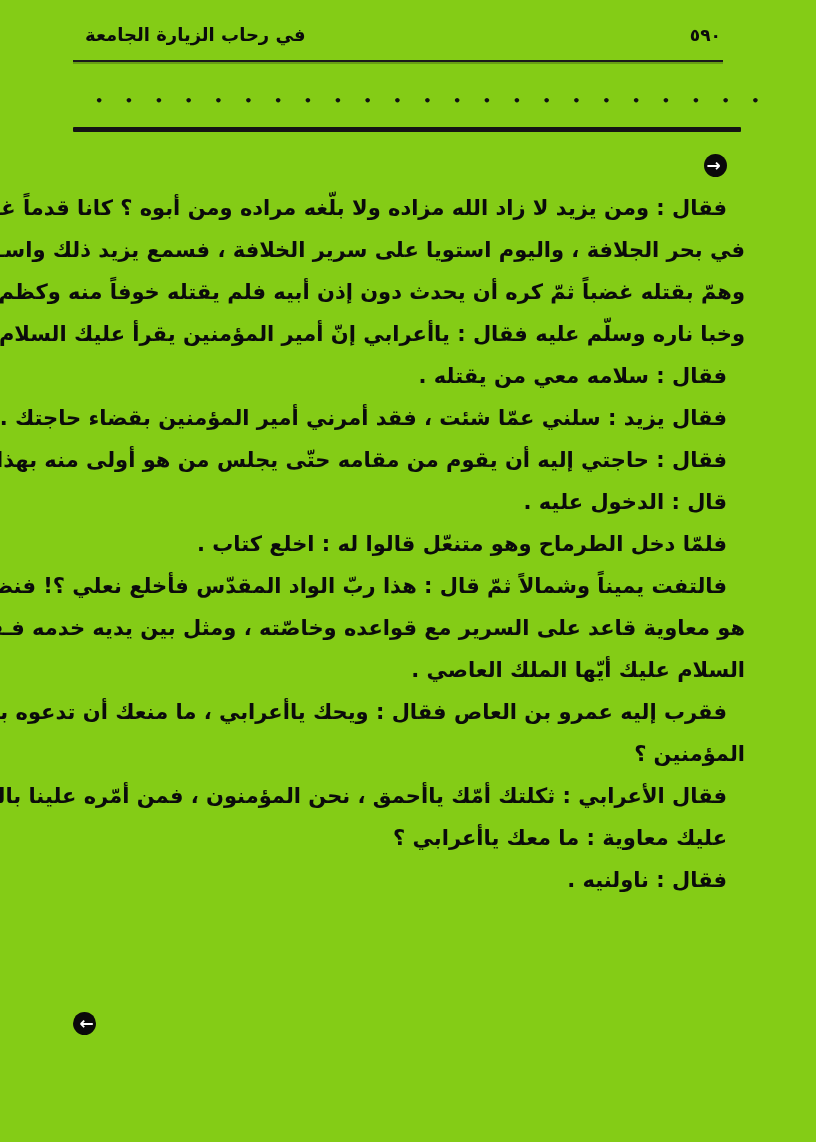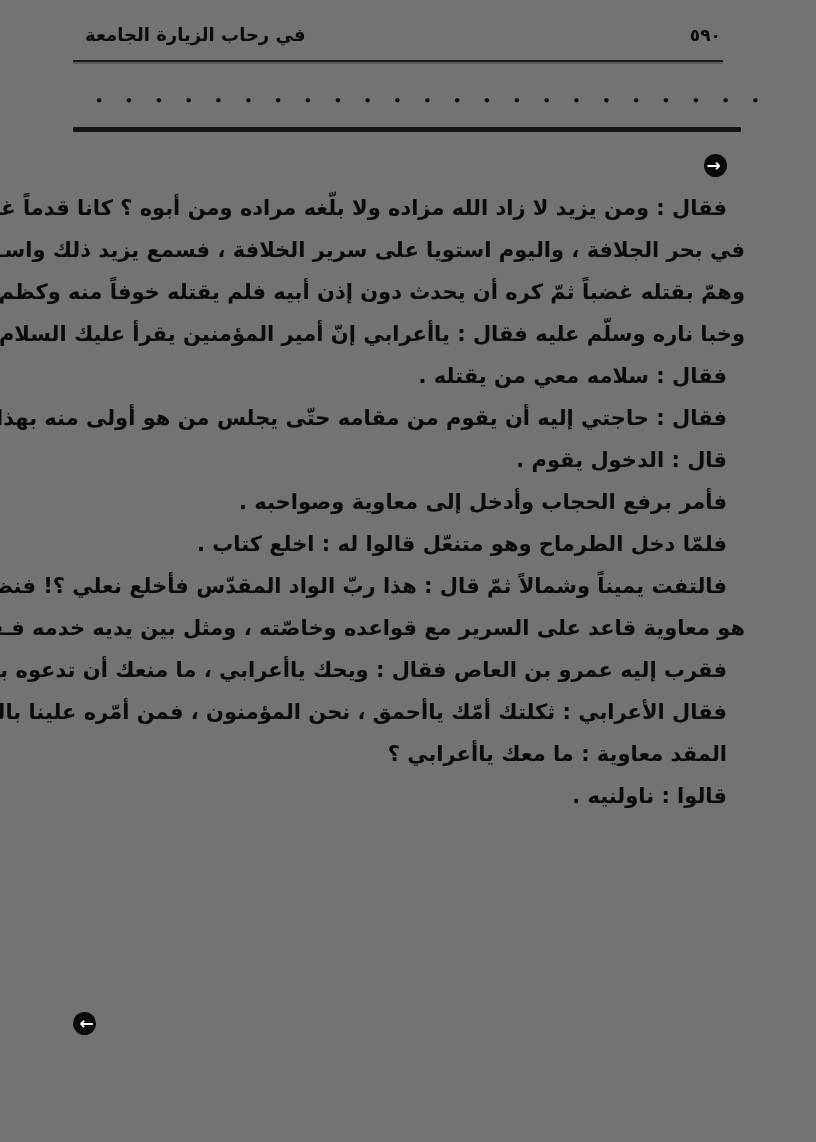--- a/index.html
+++ b/index.html
@@ -1,21 +1,21 @@
 <!DOCTYPE html>
 <html lang="ar"><head>
 <meta charset="utf-8">
 <style>
   html, body { margin: 0; padding: 0; background: #e8e8e8; }
   .page {
     position: relative;
     width: 816px;
     height: 1142px;
     margin: 0 auto;
-    background: #737373;
+    background: #84cc16;
     overflow: hidden;
     font-family: "DejaVu Sans", sans-serif;
     color: #0b0b0b;
   }
 
   
   .header-row {
     position: absolute;
     top: 24px; left: 73px; right: 75px;
     display: flex;
@@ -124,30 +124,32 @@
   <div class="body-text">
 
     <div class="line ind">
       <span class="cmarker top"><span class="arrow">→</span></span>
     </div>
     <div class="line ind">فقال : ومن يزيد لا زاد الله مزاده ولا بلّغه مراده ومن أبوه ؟ كانا قدماً غائصين</div>
     <div class="line">في بحر الجلافة ، واليوم استويا على سرير الخلافة ، فسمع يزيد ذلك واسـتشاط</div>
     <div class="line">وهمّ بقتله غضباً ثمّ كره أن يحدث دون إذن أبيه فلم يقتله خوفاً منه وكظم غيظه</div>
     <div class="line">وخبا ناره وسلّم عليه فقال : ياأعرابي إنّ أمير المؤمنين يقرأ عليك السلام .</div>
     <div class="line ind">فقال : سلامه معي من يقتله .</div>
+    <div class="line ind">فقال يزيد : سلني عمّا شئت ، فقد أمرني أمير المؤمنين بقضاء حاجتك .</div>
     <div class="line ind">فقال : حاجتي إليه أن يقوم من مقامه حتّى يجلس من هو أولى منه بهذا الأمر !!</div>
-    <div class="line ind">قال : الدخول يقوم .</div>
-    <div class="line ind">فأمر برفع الحجاب وأدخل إلى معاوية وصواحبه .</div>
+    <div class="line ind">قال : الدخول عليه .</div>
     <div class="line ind">فلمّا دخل الطرماح وهو متنعّل قالوا له : اخلع كتاب .</div>
     <div class="line ind">فالتفت يميناً وشمالاً ثمّ قال : هذا ربّ الواد المقدّس فأخلع نعلي ؟! فنظر فإذا</div>
     <div class="line">هو معاوية قاعد على السرير مع قواعده وخاصّته ، ومثل بين يديه خدمه فـقال :</div>
+    <div class="line">السلام عليك أيّها الملك العاصي .</div>
     <div class="line ind">فقرب إليه عمرو بن العاص فقال : ويحك ياأعرابي ، ما منعك أن تدعوه بأمير</div>
+    <div class="line">المؤمنين ؟</div>
     <div class="line ind">فقال الأعرابي : ثكلتك أمّك ياأحمق ، نحن المؤمنون ، فمن أمّره علينا بالخلافة.</div>
-    <div class="line ind">المقد معاوية : ما معك ياأعرابي ؟</div>
-    <div class="line ind">قالوا : ناولنيه .</div>
+    <div class="line ind">عليك معاوية : ما معك ياأعرابي ؟</div>
+    <div class="line ind">فقال : ناولنيه .</div>
 
   </div>
 
   <div class="bottom-marker-wrap">
     <span class="cmarker bottom-mk"><span class="arrow">←</span></span>
   </div>
 
 </div>
 
 </body></html>

